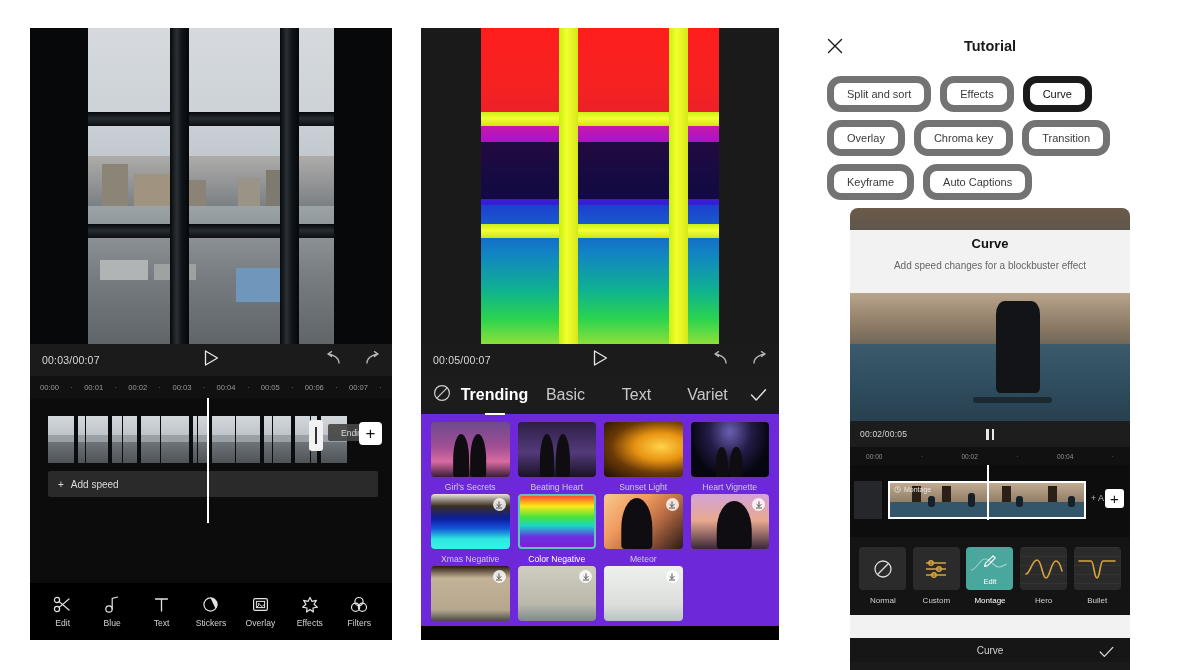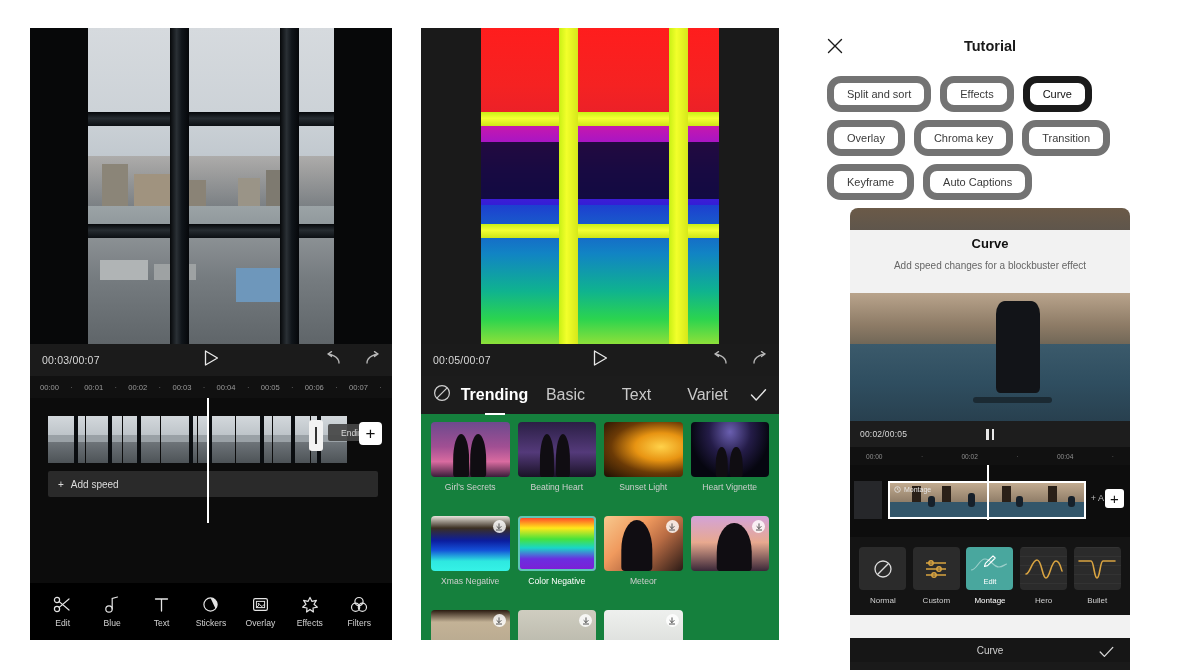--- a/index.html
+++ b/index.html
@@ -94,22 +94,22 @@
   .neg-side { position:absolute; top:0; bottom:0; width:60px; background:#1a1a1a; }
 
   .p2-transport { position:relative; height:32px; background:#1b1b1b; display:flex;
       align-items:center; padding:0 12px; }
   .p2-tabs { height:38px; background:#1c1c1c; display:flex; align-items:center; padding:0 12px; gap:0; }
   .p2-tabs .tabitem { color:#c9c9c9; font-size:16px; flex:1; text-align:center; position:relative; }
   .p2-tabs .tabitem.active { color:#fff; font-weight:bold; }
   .p2-tabs .tabitem.active::after { content:""; position:absolute; left:50%; transform:translateX(-50%);
      bottom:-11px; width:20px; height:2px; background:#fff; }
 
-  .p2-grid { background:#15803d; padding:8px 10px 0; display:grid;
-     grid-template-columns:repeat(4,1fr); gap:24px 8px; }
+  .p2-grid { background:#6d28d9; padding:8px 10px 0; display:grid;
+     grid-template-columns:repeat(4,1fr); gap:2px 8px; }
   .eff { display:flex; flex-direction:column; align-items:center; }
   .thumb { position:relative; width:100%; height:55px; border-radius:4px; overflow:hidden; background:#222; }
   .thumb.sel { outline:2px solid #5ec6b6; outline-offset:-2px; }
   .eff .cap { margin-top:5px; color:#cfcfcf; font-size:8.6px; white-space:nowrap; }
   .eff .cap.sel { color:#fff; }
   .dl { position:absolute; right:4px; top:4px; width:13px; height:13px; border-radius:50%;
      background:rgba(255,255,255,.82); display:flex; align-items:center; justify-content:center; }
 
   
   .t-girls { background:linear-gradient(180deg,#6d4a8e,#a14f93 45%,#d96ba0 72%,#3a1d3a 100%); }

